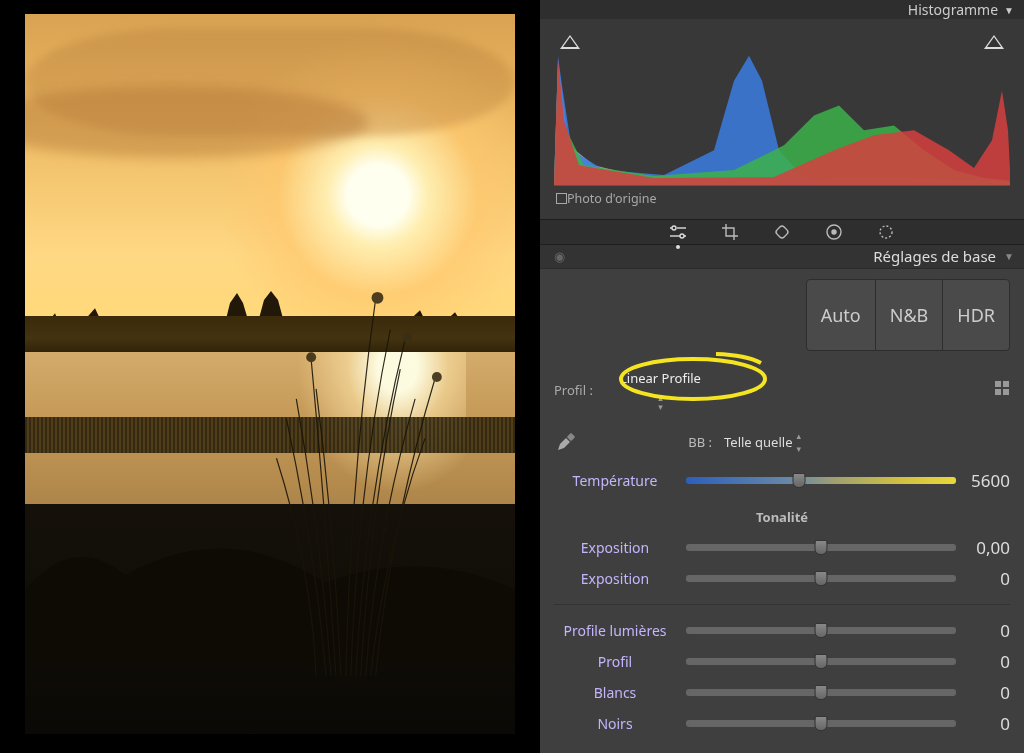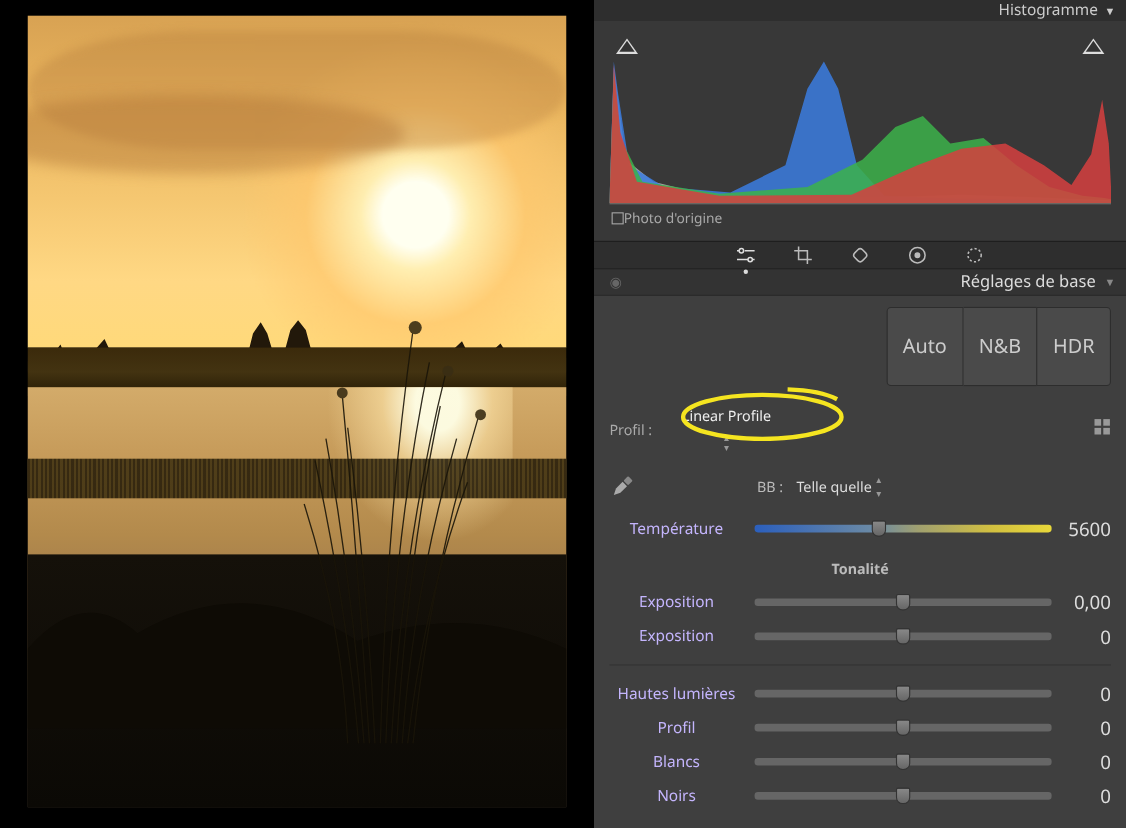--- a/index.html
+++ b/index.html
@@ -249,21 +249,21 @@
       <span class="slider-lbl">Exposition</span>
       <div class="slider-track">
           <div class="slider-thumb" style="left:50%"></div>
         </div>
       <span class="slider-val">0</span>
     </div>
 
     <div class="divider"></div>
 
     <div class="slider-row">
-      <span class="slider-lbl">Hautes lumières</span>
+      <span class="slider-lbl">Profile lumières</span>
       <div class="slider-track">
           <div class="slider-thumb" style="left:50%"></div>
         </div>
       <span class="slider-val">0</span>
     </div>
     <div class="slider-row">
       <span class="slider-lbl">Profil</span>
       <div class="slider-track">
           <div class="slider-thumb" style="left:50%"></div>
         </div>

